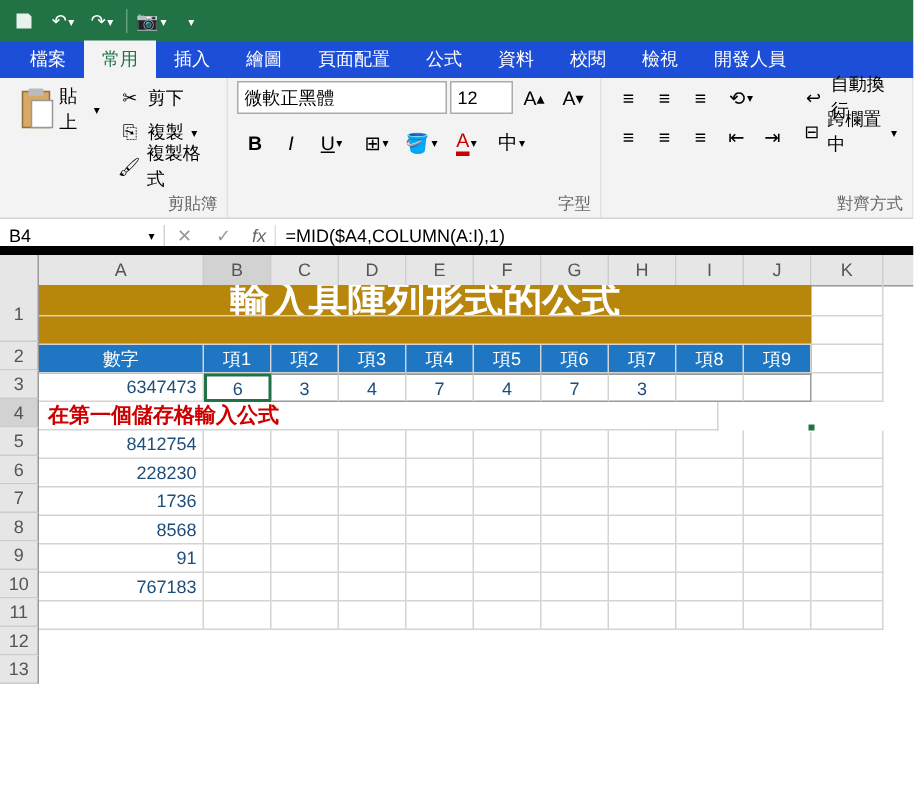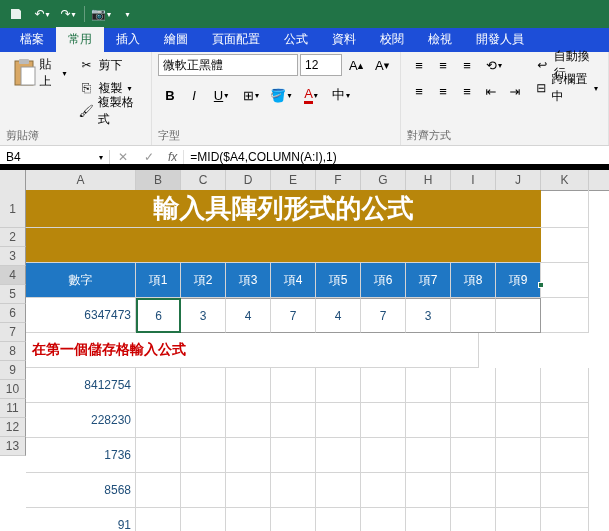--- a/index.html
+++ b/index.html
@@ -11,21 +11,21 @@
 .qat-sep { width: 1px; height: 16px; background: rgba(255,255,255,0.3); margin: 0 2px; }
 .title-text { flex: 1; text-align: center; font-size: 12px; }
 
 .ribbon-tabs { background: #1d4ed8; display: flex; padding: 0 8px; height: 24px; align-items: flex-end; }
 .ribbon-tab { padding: 4px 12px; font-size: 12px; color: #fff; cursor: pointer; }
 .ribbon-tab.active { background: #f3f3f3; color: #217346; }
 
 .ribbon { background: #f3f3f3; border-bottom: 1px solid #d4d4d4; height: 94px; display: flex; }
 .ribbon-group { border-right: 1px solid #e1e1e1; padding: 2px 6px; display: flex; flex-direction: column; }
 .ribbon-group-content { flex: 1; display: flex; gap: 4px; align-items: flex-start; }
-.ribbon-group-label { font-size: 11px; color: #666; text-align: left; padding-top: 2px; }
+.ribbon-group-label { font-size: 11px; color: #666; text-align: right; padding-top: 2px; }
 .big-btn { display: flex; flex-direction: row; align-items: center; cursor: pointer; padding: 2px 4px; }
 .big-icon { width: 32px; height: 32px; display: flex; align-items: center; justify-content: center; }
 .small-btns { display: flex; flex-direction: column; gap: 1px; }
 .small-btn { display: flex; align-items: center; gap: 4px; padding: 1px 4px; cursor: pointer; font-size: 12px; height: 22px; }
 .small-icon { width: 16px; height: 16px; display: flex; align-items: center; justify-content: center; }
 .font-row { display: flex; gap: 2px; align-items: center; margin-bottom: 4px; }
 .font-select { height: 22px; border: 1px solid #ababab; background: #fff; padding: 0 4px; font-size: 12px; }
 .font-name { width: 140px; }
 .font-size { width: 42px; }
 .btn-row { display: flex; gap: 0; }
@@ -46,22 +46,22 @@
 .col-headers { display: flex; background: #e6e6e6; border-bottom: 1px solid #999; }
 .row-headers { position: absolute; left: 0; top: 20px; }
 .corner { width: 26px; height: 20px; border-right: 1px solid #999; background: #e6e6e6; }
 .col-head { height: 20px; border-right: 1px solid #ccc; display: flex; align-items: center; justify-content: center; font-size: 12px; color: #555; background: #e6e6e6; }
 .col-head.sel { background: #d2d2d2; }
 .row-head { width: 26px; height: 19px; border-right: 1px solid #999; border-bottom: 1px solid #ccc; display: flex; align-items: center; justify-content: center; font-size: 12px; color: #555; background: #e6e6e6; }
 .row-head.sel { background: #d2d2d2; }
 .row-head.tall { height: 38px; }
 
 .grid { position: absolute; left: 26px; top: 20px; }
-.grid-row { display: flex; height: 35px; }
-.grid-row.tall { height: 38px; }
+.grid-row { display: flex; height: 19px; }
+.grid-row.tall { height: 21px; }
 .cell { border-right: 1px solid #d4d4d4; border-bottom: 1px solid #d4d4d4; display: flex; align-items: center; padding: 0 4px; font-size: 12px; overflow: hidden; white-space: nowrap; }
 .cA { width: 110px; }
 .cB, .cC, .cD, .cE, .cF, .cG, .cH, .cI, .cJ { width: 45px; }
 .cK { width: 48px; }
 
 .title-cell { background: #b8860b; color: #fff; font-size: 26px; font-weight: bold; justify-content: center; }
 .hdr-cell { background: #1f77c4; color: #fff; justify-content: center; }
 .num-cell { color: #1f4e79; justify-content: flex-end; text-align: center; }
 .val-cell { color: #1f4e79; justify-content: center; }
 .active-cell { border: 2px solid #217346 !important; }

